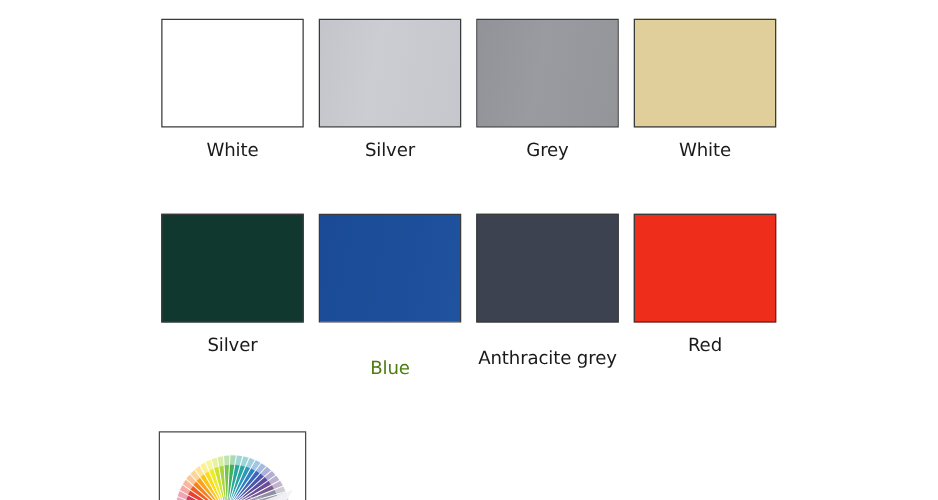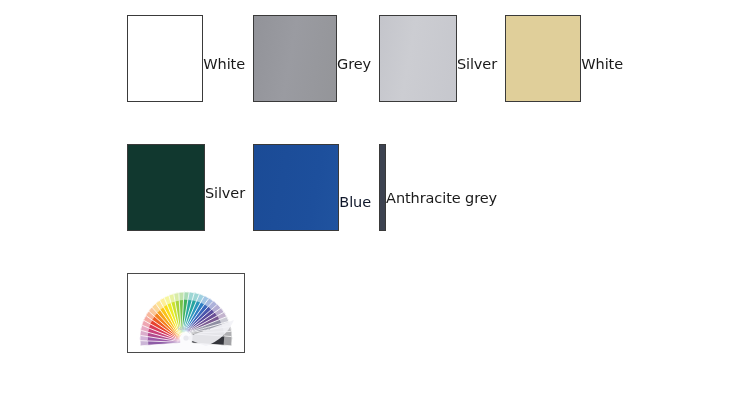--- a/index.html
+++ b/index.html
@@ -25,21 +25,21 @@
   .swatch-row {
     display: flex;
     flex-direction: row;
     margin-bottom: 42px;
   }
 
   .swatch-cell {
     width: 118px;
     margin-right: 8px;
     display: flex;
-    flex-direction: row;
+    flex-direction: column;
     align-items: center;
   }
 
   .swatch-box {
     width: 112px;
     height: 85px;
     border: 1.5px solid #3a3a3a;
     box-sizing: content-box;
     display: block;
   }
@@ -101,44 +101,48 @@
 <body>
 
 <div id="swatch-grid">
 
 <div class="swatch-row">
       <div class="swatch-cell">
         <div class="swatch-box" style="background: rgb(255, 255, 255); border-color: rgb(58, 58, 58);"></div>
         <div class="swatch-label" style="color: rgb(26, 26, 26);">White</div>
       </div>
       <div class="swatch-cell">
+        <div class="swatch-box" style="background: linear-gradient(100deg, rgb(196, 197, 203) 0%, rgb(204, 205, 210) 40%, rgb(198, 199, 205) 100%); border-color: rgb(58, 58, 58);"></div>
+        <div class="swatch-label" style="color: rgb(26, 26, 26);">Silver</div>
+      </div>
+      <div class="swatch-cell">
         <div class="swatch-box" style="background: linear-gradient(100deg, rgb(146, 147, 153) 0%, rgb(154, 155, 161) 45%, rgb(148, 149, 153) 100%); border-color: rgb(58, 58, 58);"></div>
         <div class="swatch-label" style="color: rgb(26, 26, 26);">Grey</div>
       </div>
       <div class="swatch-cell">
-        <div class="swatch-box" style="background: linear-gradient(100deg, rgb(196, 197, 203) 0%, rgb(204, 205, 210) 40%, rgb(198, 199, 205) 100%); border-color: rgb(58, 58, 58);"></div>
-        <div class="swatch-label" style="color: rgb(26, 26, 26);">Silver</div>
-      </div>
-      <div class="swatch-cell">
         <div class="swatch-box" style="background: rgb(224, 207, 154); border-color: rgb(58, 58, 58);"></div>
         <div class="swatch-label" style="color: rgb(26, 26, 26);">White</div>
       </div>
     </div>
     <div class="swatch-row">
       <div class="swatch-cell">
         <div class="swatch-box" style="background: rgb(17, 56, 47); border-color: rgb(58, 58, 58);"></div>
         <div class="swatch-label" style="color: rgb(26, 26, 26);">Silver</div>
       </div>
       <div class="swatch-cell">
         <div class="swatch-box" style="background: linear-gradient(100deg, rgb(27, 75, 150) 0%, rgb(29, 79, 156) 70%, rgb(32, 83, 159) 100%); border-color: rgb(58, 58, 58);"></div>
-        <div class="swatch-label" style="color: #0f172a; margin-top: 29px;">Blue</div>
+        <div class="swatch-label" style="color: #4d7c0f; margin-top: 29px;">Blue</div>
       </div>
       <div class="swatch-cell wide">
         <div class="swatch-box" style="background: rgb(60, 66, 80); border-color: rgb(58, 58, 58);"></div>
         <div class="swatch-label" style="color: rgb(26, 26, 26);">Anthracite grey</div>
+      </div>
+      <div class="swatch-cell">
+        <div class="swatch-box" style="background: rgb(238, 45, 27); border-color: rgb(58, 58, 58);"></div>
+        <div class="swatch-label" style="color: rgb(26, 26, 26);">Red</div>
       </div>
     </div>
     <div class="ral-row">
       <div class="ral-cell">
         <div class="ral-box" style="border-color: rgb(74, 74, 74);">
           <svg class="ral-fan" width="104" height="74" viewBox="0 0 104 74">
             <ellipse cx="52" cy="58" rx="45" ry="42" fill="#fbfbfd"></ellipse>
             <g transform="rotate(-94,52,62)">
               <rect x="47.4" y="16" width="9.2" height="40" rx="1.1" fill="#8d5ba6" stroke="#ffffff" stroke-width="0.8"></rect>
               <rect x="47.4" y="16" width="9.2" height="8" rx="1.1" fill="#ffffff" opacity="0.55"></rect>

